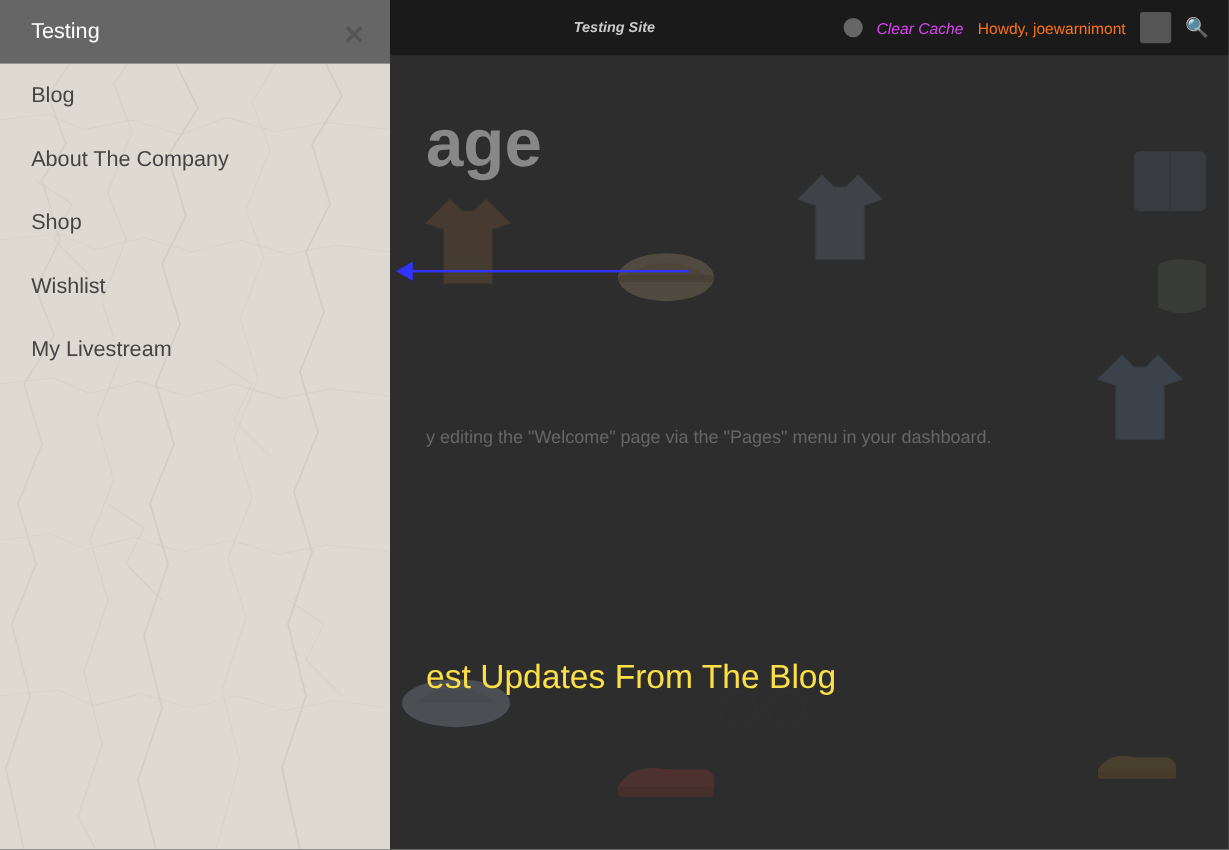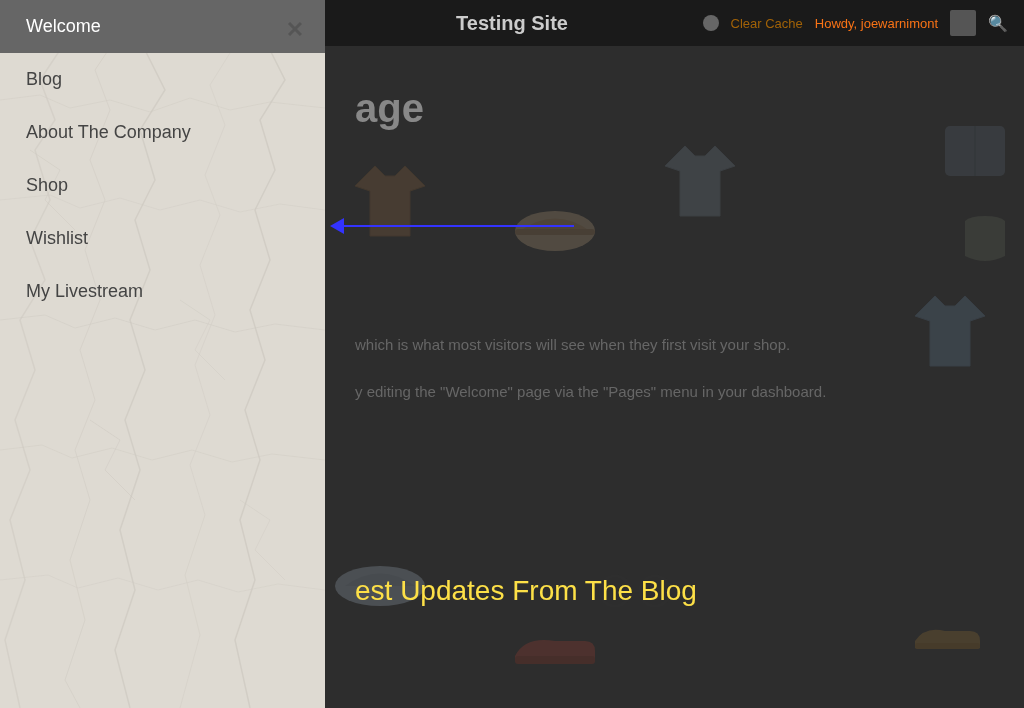--- a/index.html
+++ b/index.html
@@ -33,37 +33,39 @@
       justify-content: space-between;
       padding: 0 16px;
       z-index: 10;
     }
 
     .admin-bar-center {
       position: absolute;
       left: 50%;
       transform: translateX(-50%);
       color: #ccc;
-      font-size: 20px;
+      font-size: 12px;
       font-weight: bold;
+      font-style: italic;
     }
 
     .admin-bar-right {
       margin-left: auto;
       display: flex;
       align-items: center;
       gap: 12px;
       color: #ccc;
       font-size: 13px;
     }
 
     .admin-bar-right .cache-btn {
-      color: #a16207;
+      color: #d946ef;
       font-size: 13px;
       cursor: pointer;
+      font-style: italic;
     }
 
     .admin-bar-right .howdy {
       color: #f97316;
       font-size: 13px;
     }
 
     .admin-bar-right .avatar {
       width: 26px;
       height: 26px;
@@ -90,21 +92,21 @@
       top: 46px;
       left: 325px;
       right: 0;
       bottom: 0;
       background-color: #2d2d2d;
       overflow: hidden;
     }
 
     .page-title {
       color: #888;
-      font-size: 40px;
+      font-size: 56px;
       font-weight: bold;
       padding: 20px 30px 10px;
     }
 
     .content-text {
       color: #666;
       font-size: 15px;
       padding: 10px 30px;
       line-height: 1.8;
     }
@@ -296,21 +298,20 @@
         <path d="M10,5 Q15,0 30,0 Q45,0 50,5 L50,40 Q40,45 30,45 Q20,45 10,40 Z" fill="#99aa88"></path>
       </g>
     </svg>
   </div>
 
   <div style="position:relative;z-index:2;padding:20px 0;">
     <div class="page-title">age</div>
 
     <div style="height: 180px;"></div>
 
-    <div class="content-text">which is what most visitors will see when they first visit your shop.</div>
     <div class="content-text">y editing the "Welcome" page via the "Pages" menu in your dashboard.</div>
 
     <div style="height: 140px;"></div>
 
     <div class="blog-section-title">est Updates From The Blog</div>
   </div>
 </div>
 
 <div class="blue-arrow">
   <div class="arrow-head"></div>
@@ -337,20 +338,20 @@
       <path d="M30,150 L60,170 L45,200 L75,230" stroke="#b8b3ab" stroke-width="1" fill="none" opacity="0.4"></path>
       <path d="M180,300 L210,320 L195,350 L225,380" stroke="#bcb7af" stroke-width="1" fill="none" opacity="0.4"></path>
       <path d="M90,420 L120,440 L105,470 L135,500" stroke="#b5b0a8" stroke-width="1" fill="none" opacity="0.4"></path>
       <path d="M240,500 L270,520 L255,550 L285,580" stroke="#bfbab2" stroke-width="1" fill="none" opacity="0.4"></path>
     </svg>
   </div>
 
   <div class="close-btn">✕</div>
 
   <nav class="nav-menu">
-    <a class="nav-item active">Welcome</a>
+    <a class="nav-item active">Testing</a>
     <a class="nav-item">Blog</a>
     <a class="nav-item">About The Company</a>
     <a class="nav-item">Shop</a>
     <a class="nav-item">Wishlist</a>
     <a class="nav-item">My Livestream</a>
   </nav>
 </div>
 
 </body></html>

